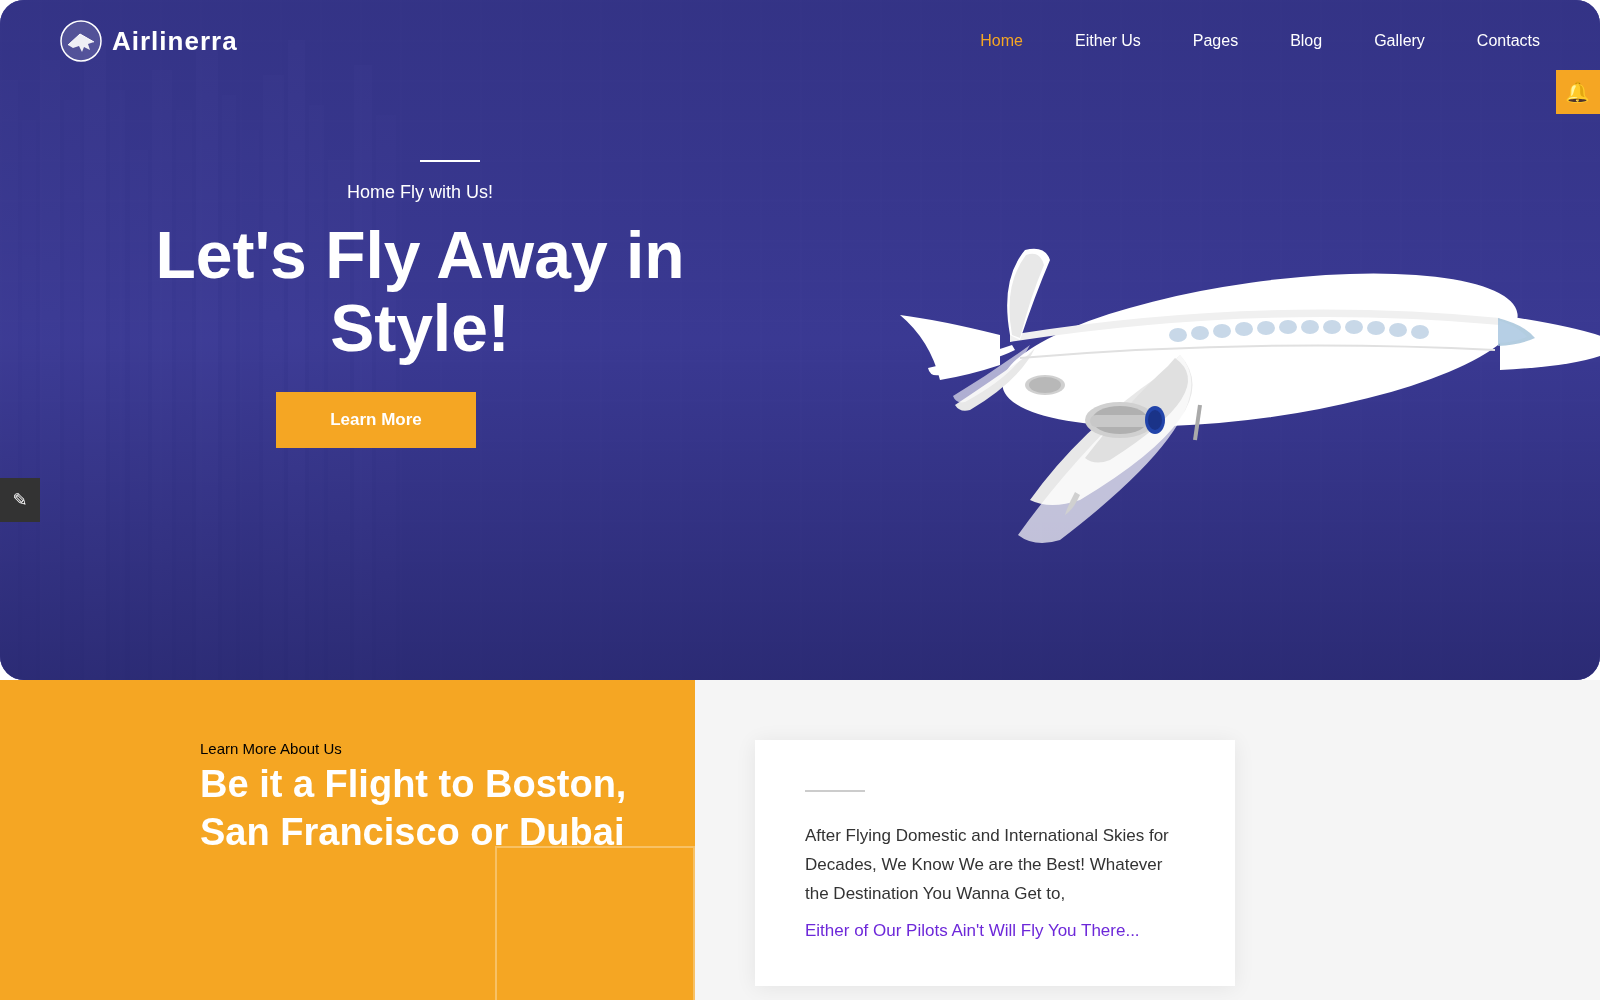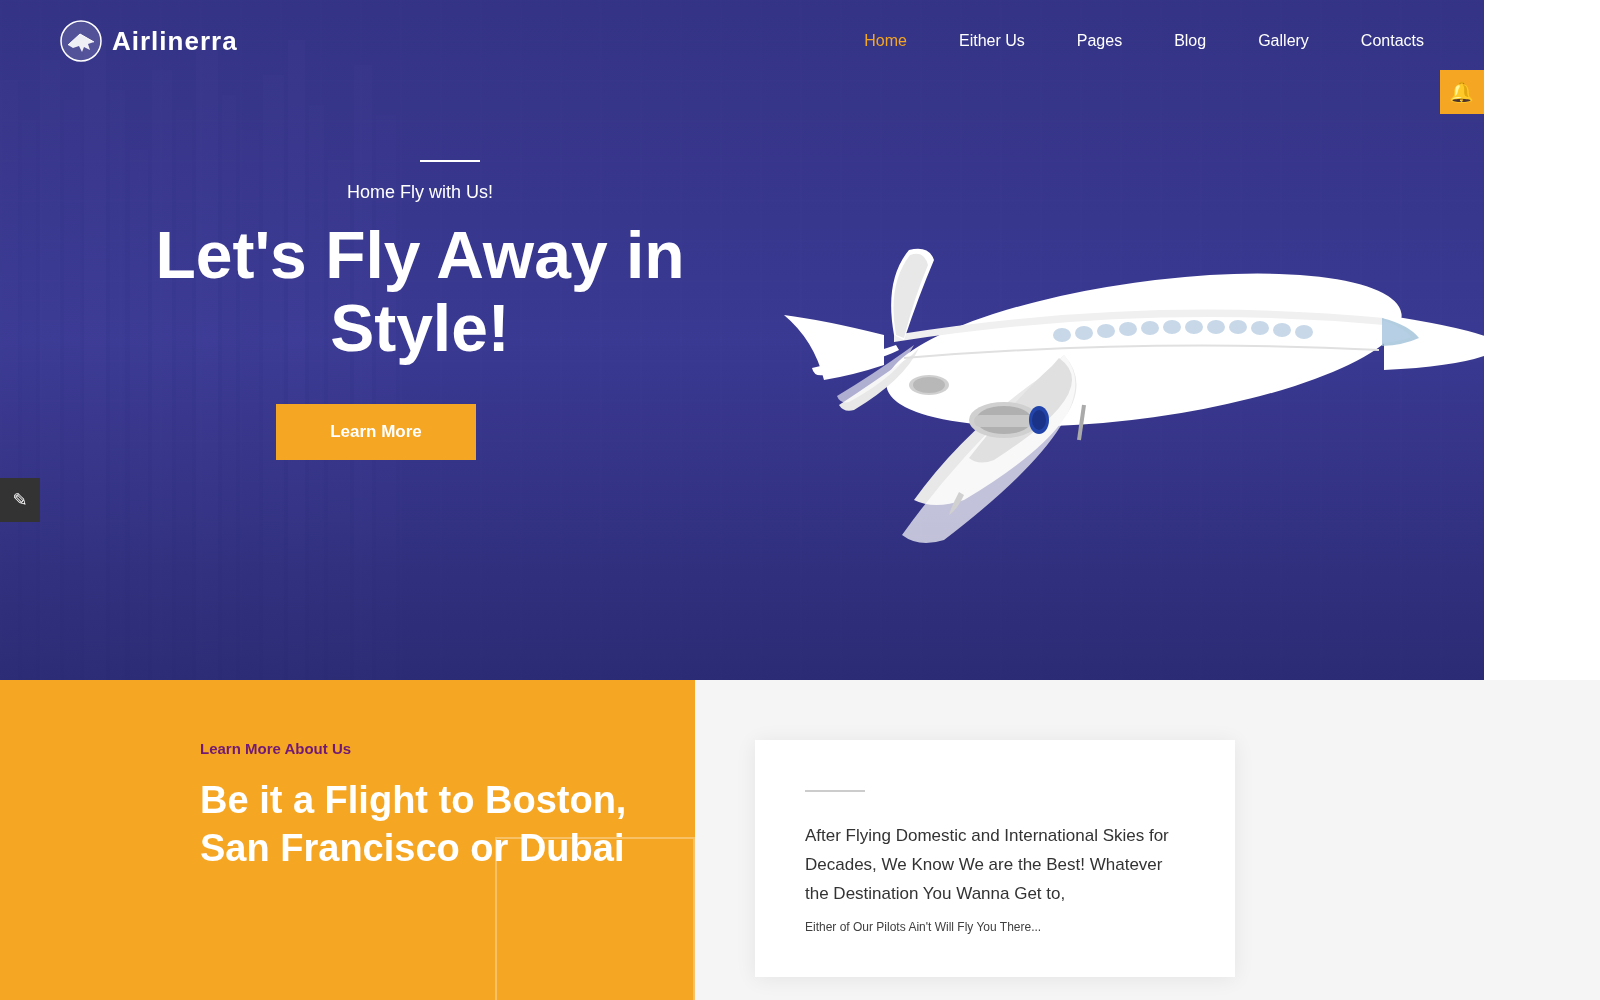--- a/index.html
+++ b/index.html
@@ -55,23 +55,24 @@
       justify-content: center;
       cursor: pointer;
       position: absolute;
       right: 0;
       top: 70px;
     }
 
     
     .hero {
       position: relative;
-      width: 1484px;
+      width: 1600px;
       height: 680px;
       overflow: hidden;
+      border-radius: 24px;
     }
     .hero-bg {
       position: absolute;
       inset: 0;
       background: #3B3D8E;
     }
     
     .hero-bg::before {
       content: '';
       position: absolute;
@@ -125,21 +126,21 @@
       text-align: center;
       margin-bottom: 16px;
       margin-left: -60px;
     }
     .hero-title {
       color: white;
       font-size: 66px;
       font-weight: 800;
       line-height: 1.1;
       text-align: center;
-      margin-bottom: 40px;
+      margin-bottom: 28px;
       margin-left: -60px;
     }
     .hero-btn {
       display: block;
       width: 200px;
       padding: 18px 0;
       background: #F5A623;
       color: white;
       font-size: 17px;
       font-weight: 600;
@@ -181,24 +182,24 @@
       width: 1600px;
       min-height: 320px;
     }
     .bottom-left {
       flex: 0 0 695px;
       background: #F5A623;
       padding: 60px 60px 60px 200px;
       position: relative;
     }
     .bottom-left-label {
-      color: #701a75;
+      color: #000000;
       font-size: 15px;
-      font-weight: 700;
-      margin-bottom: 20px;
+      font-weight: 400;
+      margin-bottom: 4px;
     }
     .bottom-left-title {
       color: white;
       font-size: 38px;
       font-weight: 800;
       line-height: 1.25;
     }
     
     .bottom-left-deco {
       position: absolute;
@@ -225,22 +226,22 @@
       height: 2px;
       background: #ccc;
       margin-bottom: 30px;
     }
     .card-text {
       color: #333;
       font-size: 17px;
       line-height: 1.7;
     }
     .card-text-fade {
-      color: #404040;
-      font-size: 12px;
+      color: #6d28d9;
+      font-size: 17px;
       line-height: 1.7;
       margin-top: 8px;
     }
   </style>
 </head>
 <body>
 
 <div class="edit-btn">
   <span style="color:white; font-size:18px;">✎</span>
 </div>

